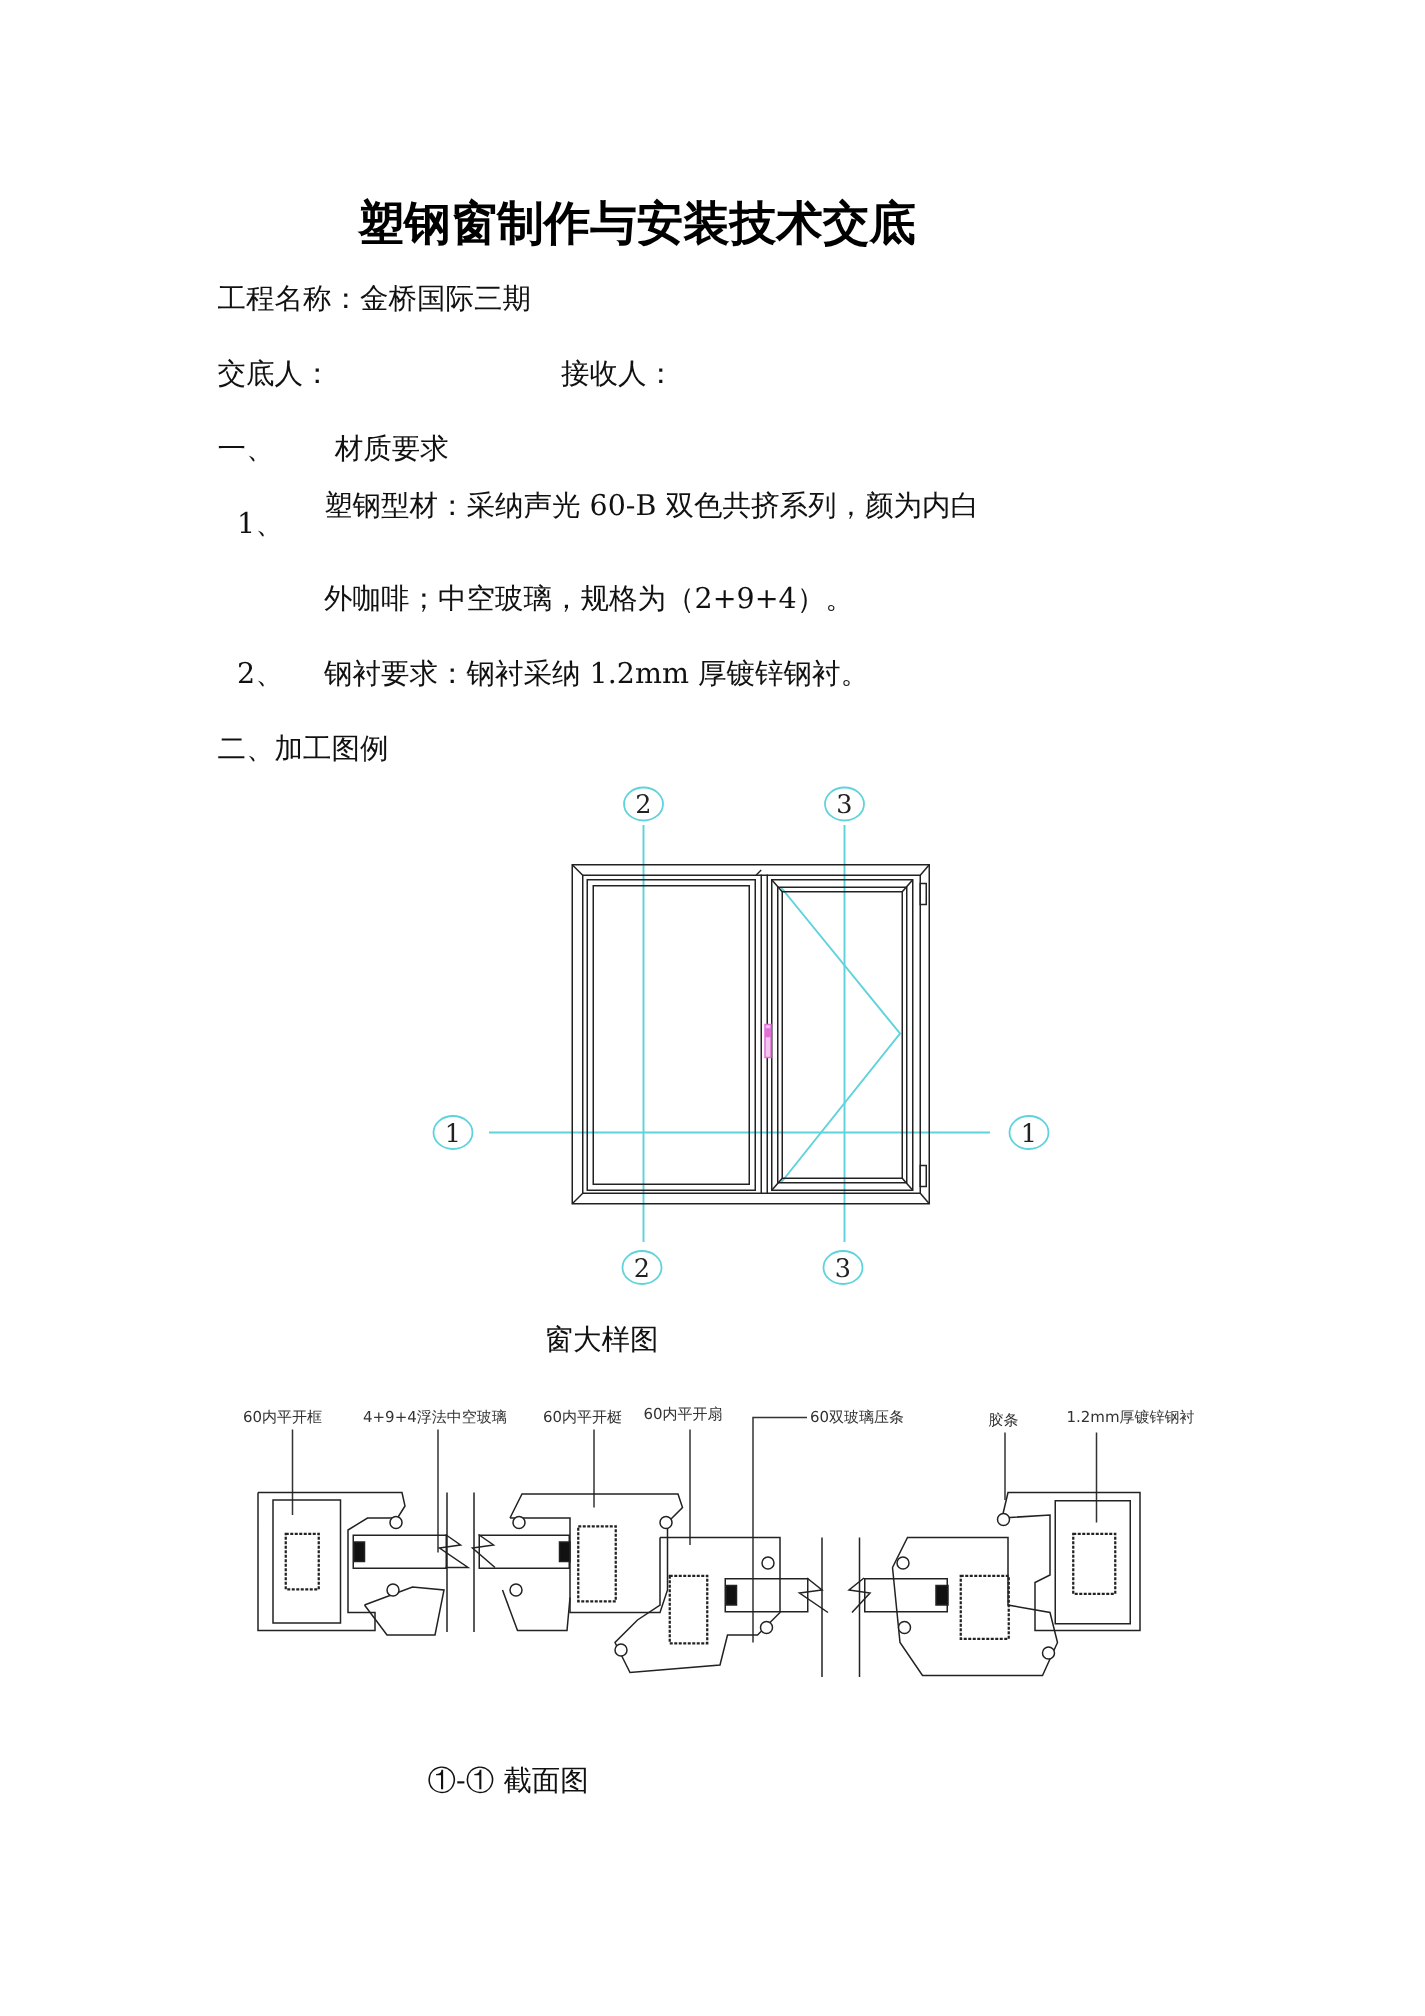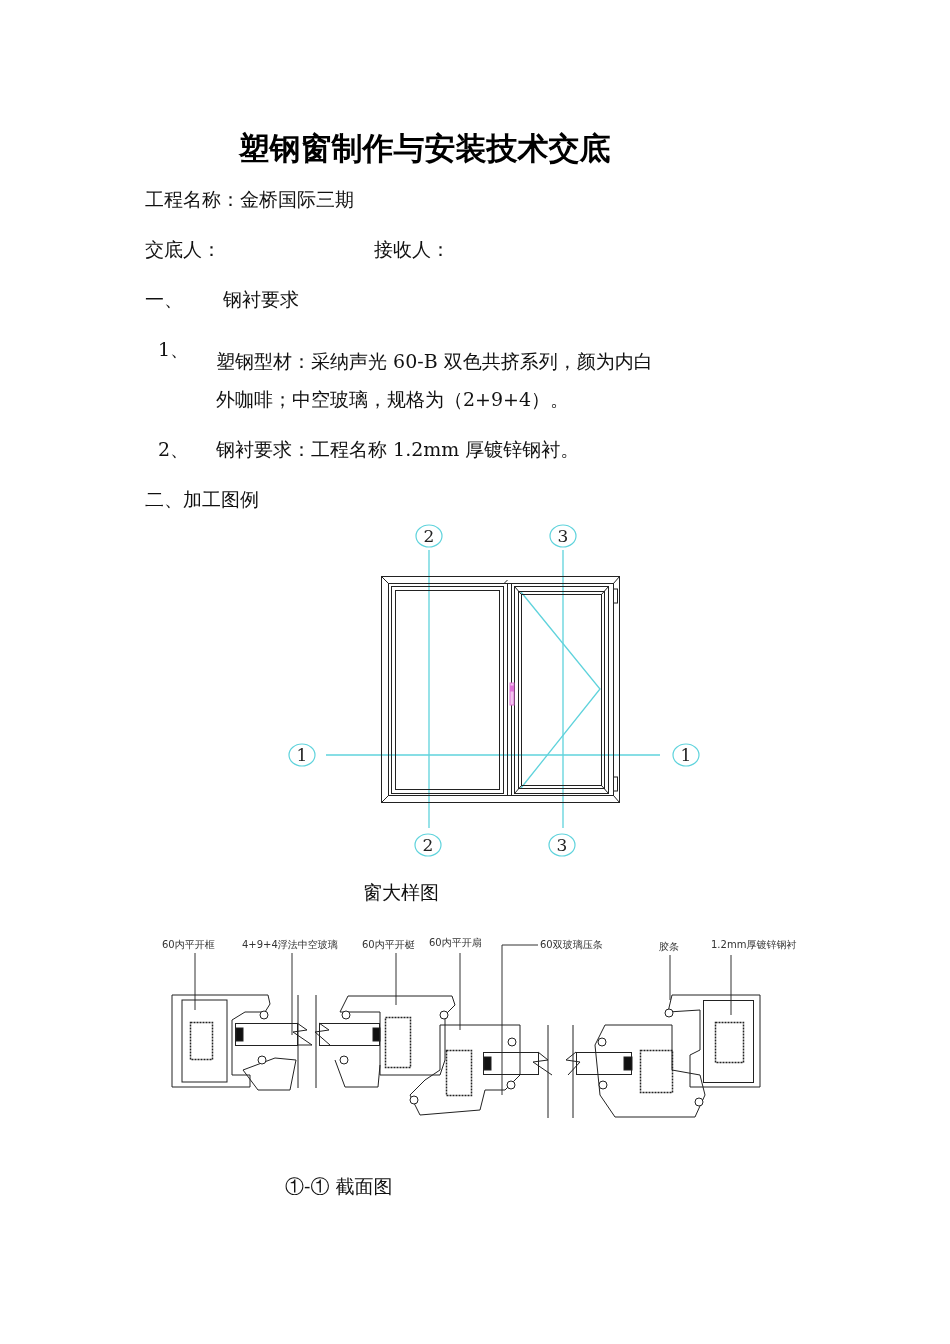--- a/index.html
+++ b/index.html
@@ -25,29 +25,29 @@
 <div class="abs line" style="left:145px; top:234px;">
   <span>交底人：</span>
 </div>
 <div class="abs line" style="left:374px; top:234px;">
   <span>接收人：</span>
 </div>
 
 <div class="abs line" style="left:145px; top:284px;">
   <span>一、</span>
   <span style="display:inline-block; width:28px;"></span>
-  <span>钢衬要求</span>
+  <span>材质要求</span>
 </div>
 
 <div class="abs line" style="left:158px; top:334px;">1、</div>
-<div class="abs line" style="left:216px; top:346px;">塑钢型材：采纳声光 60-B 双色共挤系列，颜为内白</div>
+<div class="abs line" style="left:216px; top:322px;">塑钢型材：采纳声光 60-B 双色共挤系列，颜为内白</div>
 <div class="abs line" style="left:216px; top:384px;">外咖啡；中空玻璃，规格为（2+9+4）。</div>
 
 <div class="abs line" style="left:158px; top:434px;">2、</div>
-<div class="abs line" style="left:216px; top:434px;">钢衬要求：工程名称 1.2mm 厚镀锌钢衬。</div>
+<div class="abs line" style="left:216px; top:434px;">钢衬要求：钢衬采纳 1.2mm 厚镀锌钢衬。</div>
 
 <div class="abs line" style="left:145px; top:484px;">
   <span>二、</span><span>加工图例</span>
 </div>
 
 <div class="svgwrap" style="left:280px; top:520px;">
 <svg width="440" height="350" viewBox="280 520 440 350" xmlns="http://www.w3.org/2000/svg">
   <g stroke="#5fd3dc" stroke-width="1.3" fill="none">
     <line x1="429" y1="550" x2="429" y2="828"></line>
     <line x1="563" y1="550" x2="563" y2="828"></line>

